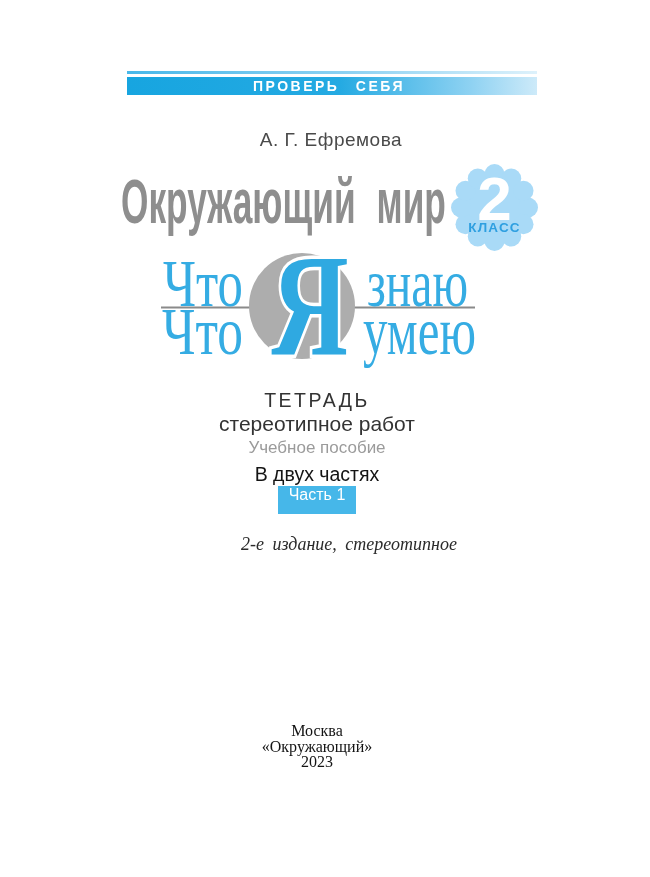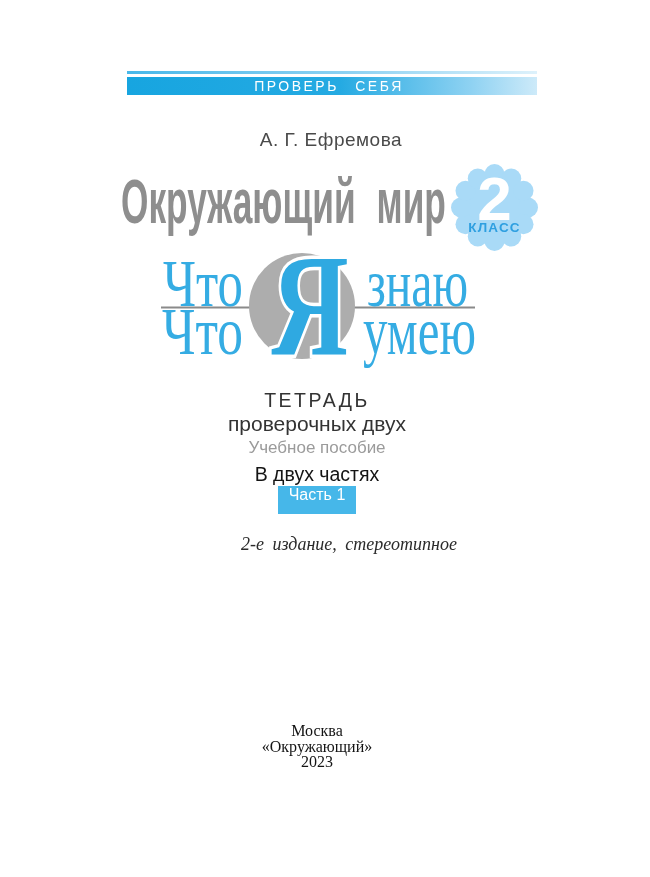--- a/index.html
+++ b/index.html
@@ -5,21 +5,21 @@
   html,body{margin:0;padding:0;background:#fff;}
   .page{position:relative;width:650px;height:877px;background:#ffffff;overflow:hidden;
         font-family:"Liberation Sans",sans-serif;}
 
   
   .rule-top{position:absolute;left:127px;top:71px;width:410px;height:3px;
             background:linear-gradient(90deg,#49B8E9 0%,#8FD2F2 55%,#DDF1FB 100%);}
   .banner{position:absolute;left:127px;top:77px;width:410px;height:18px;box-sizing:border-box;
           background:linear-gradient(90deg,#17A5E0 0%,#25AAE2 52%,#8FD2F2 84%,#CDEAF9 100%);
           display:flex;align-items:center;justify-content:center;padding-right:22px;}
-  .banner span{color:#fff;font-weight:normal;font-size:14px;letter-spacing:2.5px;
+  .banner span{color:#fff;font-weight:bold;font-size:14px;letter-spacing:2.5px;
                word-spacing:10px;line-height:1;padding-left:16px;}
 
   .author{position:absolute;left:0;top:129px;width:662px;text-align:center;
           font-size:19px;color:#4A4A4A;letter-spacing:.5px;}
 
   .title{position:absolute;left:121px;top:170px;margin:0;font-size:63px;line-height:1;
          font-weight:bold;color:#8E8E8E;word-spacing:20px;white-space:nowrap;
          transform:scaleX(0.56);transform-origin:left top;}
 
   .badge{position:absolute;left:451px;top:164px;width:87px;height:87px;}
@@ -80,21 +80,21 @@
     <line x1="6" y1="59.5" x2="320" y2="59.5" stroke="#8A8A8A" stroke-width="2"></line>
     <circle cx="147" cy="58" r="53" fill="#ADADAD"></circle>
     <text x="116.5" y="106.5" font-size="146" font-weight="bold" fill="#2FA9E1" stroke="#ffffff" stroke-width="7" paint-order="stroke" textLength="77" lengthAdjust="spacingAndGlyphs">Я</text>
     <text x="8" y="58" font-size="68" fill="#35ACE3" textLength="80" lengthAdjust="spacingAndGlyphs">Что</text>
     <text x="212" y="58" font-size="68" fill="#35ACE3" textLength="101" lengthAdjust="spacingAndGlyphs">знаю</text>
     <text x="7" y="105.5" font-size="68" fill="#35ACE3" textLength="81" lengthAdjust="spacingAndGlyphs">Что</text>
     <text x="208" y="105.5" font-size="68" fill="#35ACE3" textLength="113" lengthAdjust="spacingAndGlyphs">умею</text>
   </svg>
 
   <div class="centercol t1">ТЕТРАДЬ</div>
-  <div class="centercol t2">проверочных двух</div>
+  <div class="centercol t2">стереотипное работ</div>
   <div class="centercol t3">Учебное пособие</div>
   <div class="centercol t4">В двух частях</div>
 
   <div class="centercol chipwrap">
     <span class="chip">Часть 1</span>
   </div>
 
   <div class="centercol edition">2-е издание, стереотипное</div>
 
   <div class="centercol imprint">

